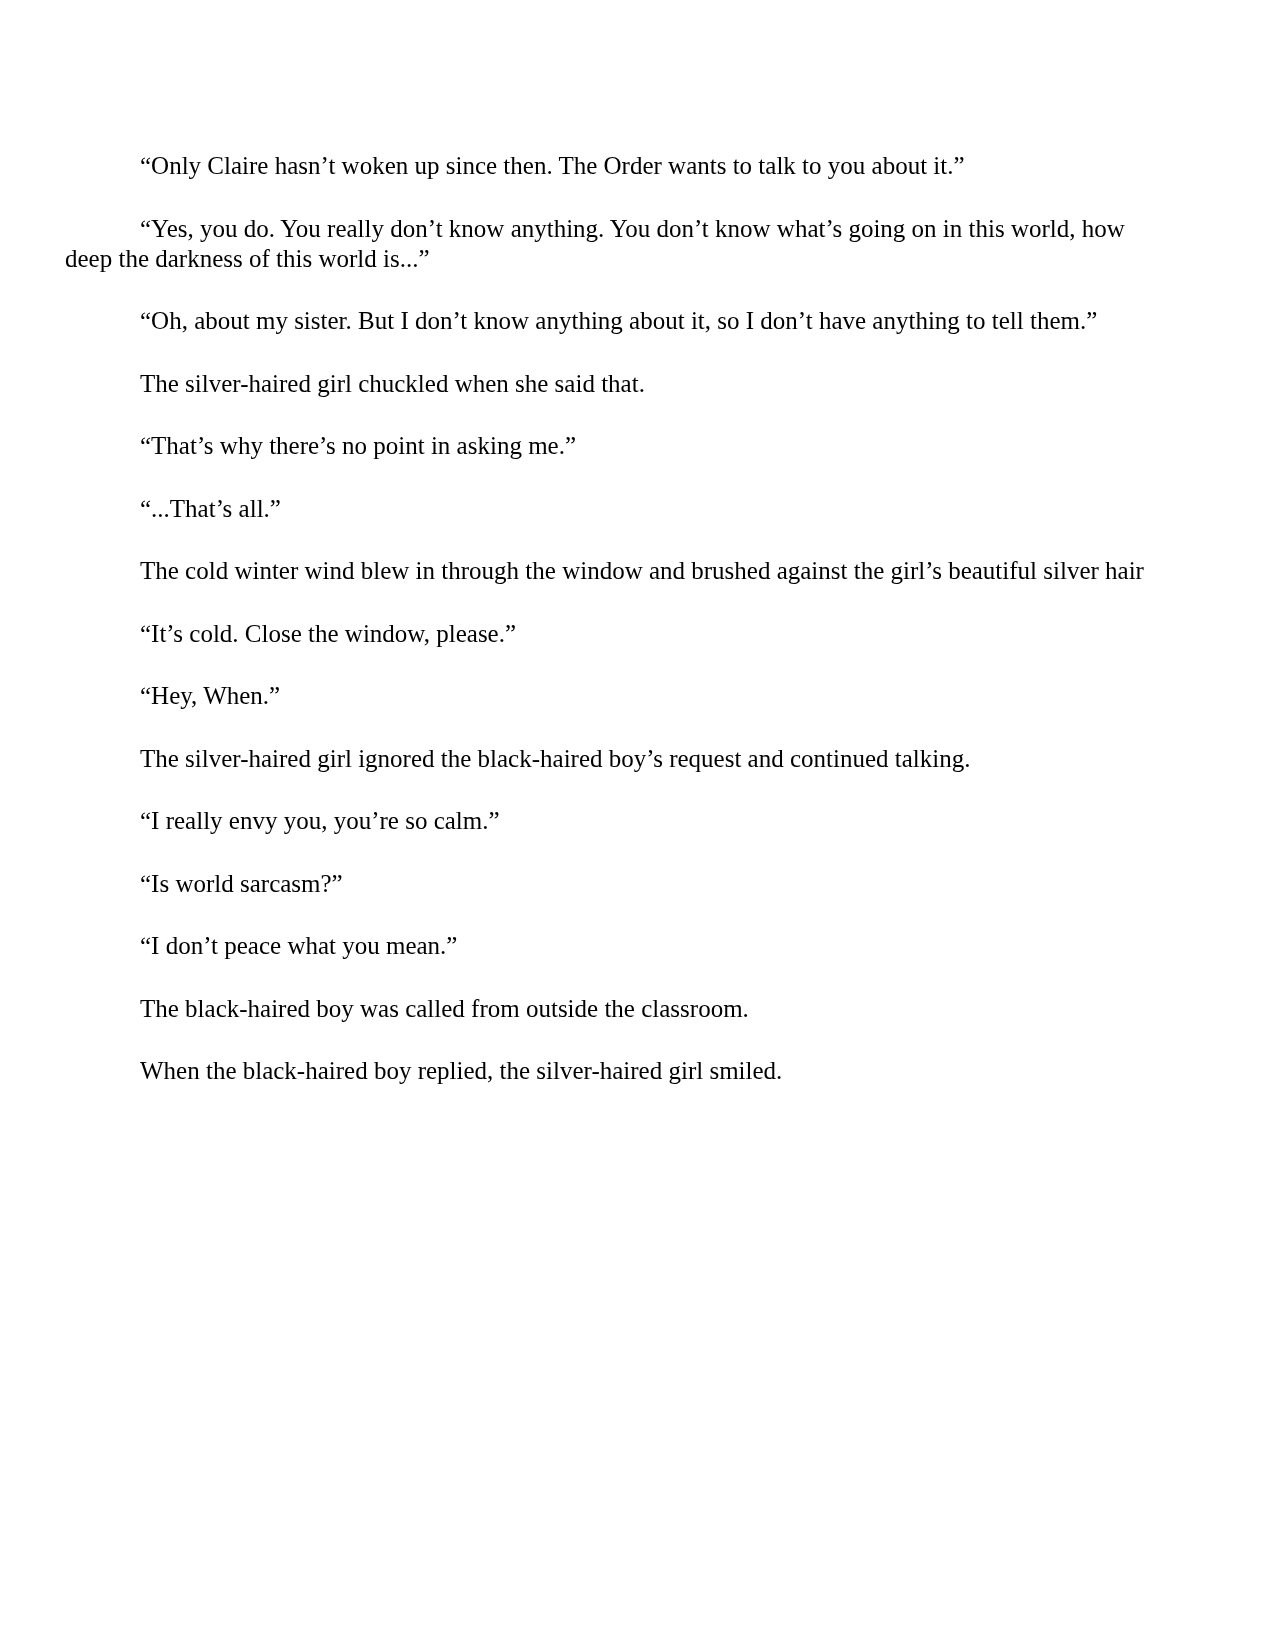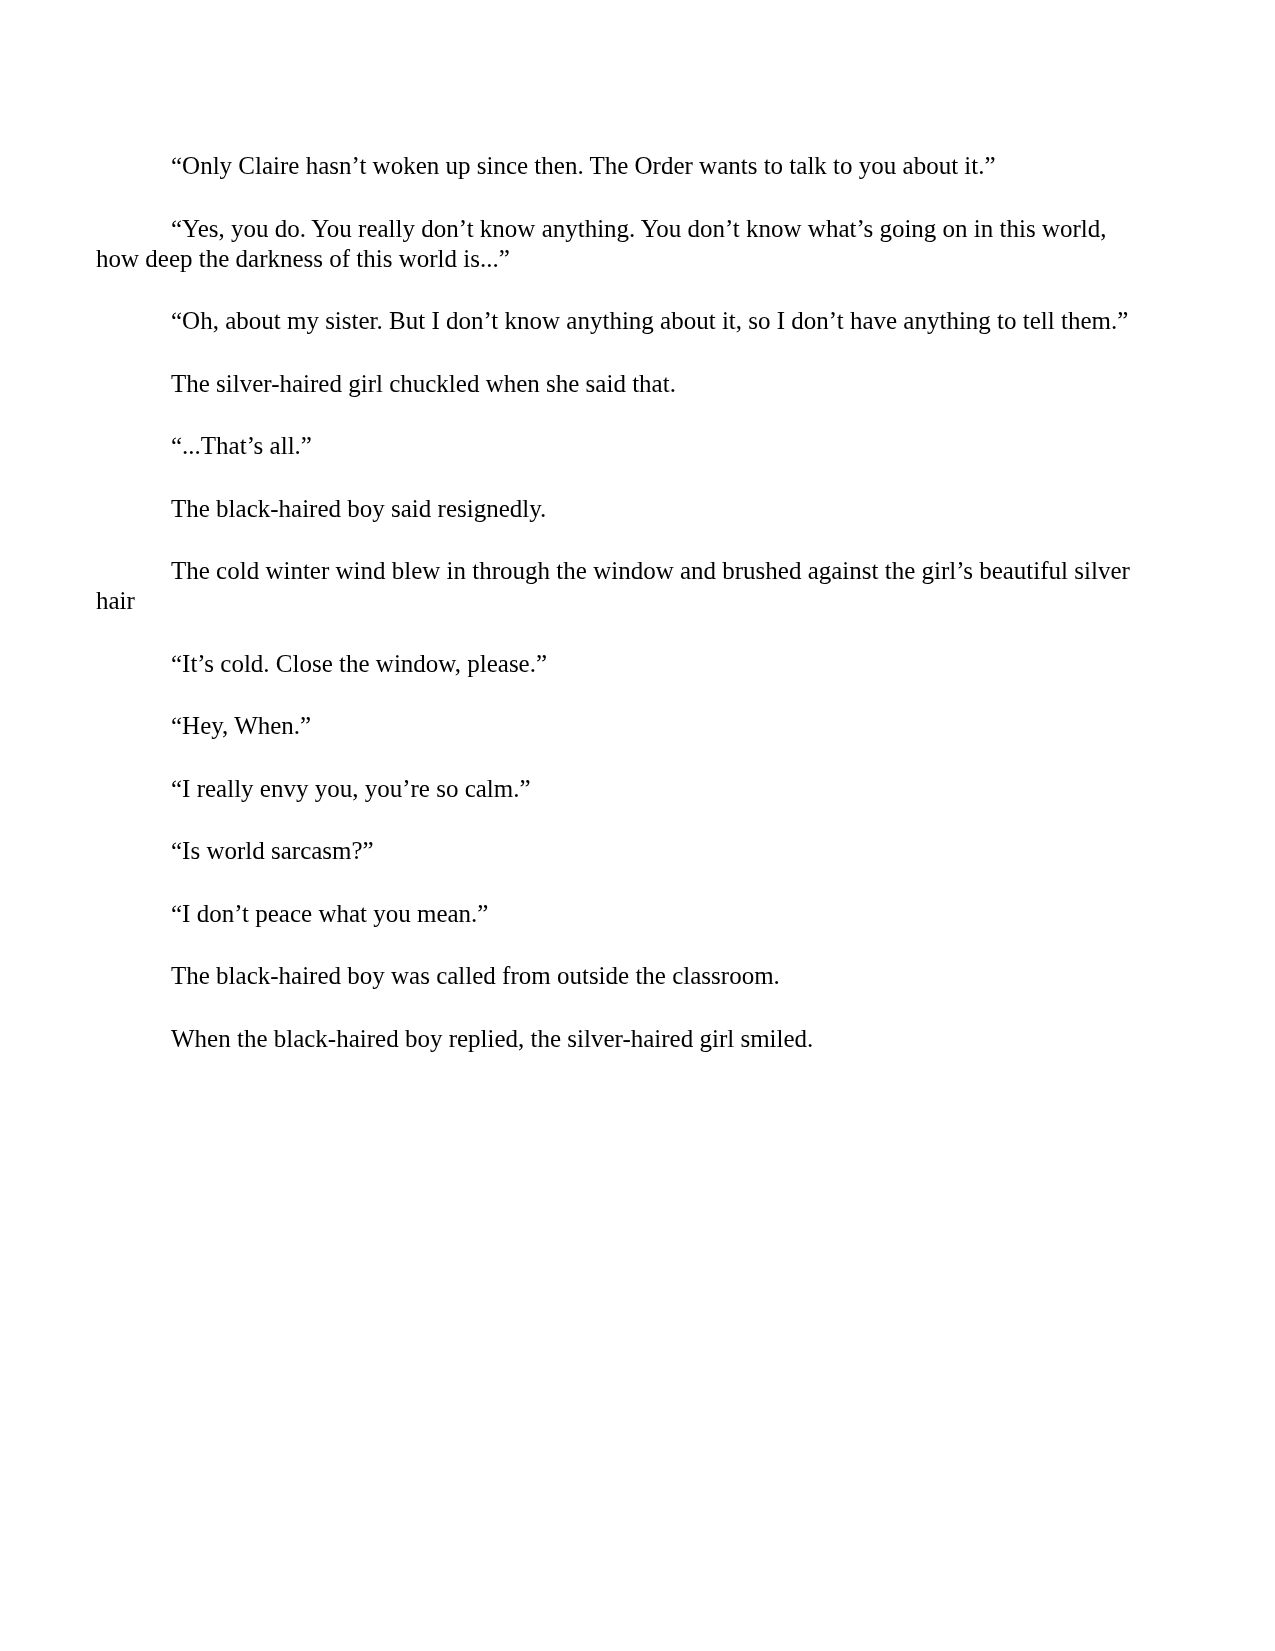--- a/index.html
+++ b/index.html
@@ -6,21 +6,21 @@
     margin: 0;
     padding: 0;
     background: #ffffff;
   }
   .page {
     position: relative;
     width: 1275px;
     height: 1639px;
     background: #ffffff;
     box-sizing: border-box;
-    padding: 151px 130px 0 96px;
+    padding: 151px 130px 0 65px;
     overflow: hidden;
   }
   .page p {
     margin: 0 0 32.5px 0;
     font-family: "Liberation Serif", "DejaVu Serif", serif;
     font-size: 25px;
     line-height: 30px;
     color: #000000;
     text-indent: 75px;
     text-align: left;
@@ -28,23 +28,24 @@
   }
 </style>
 </head>
 <body>
 
 <div class="page">
   <p>“Only Claire hasn’t woken up since then. The Order wants to talk to you about it.”</p>
   <p>“Yes, you do. You really don’t know anything. You don’t know what’s going on in this world, how deep the darkness of this world is...”</p>
   <p>“Oh, about my sister. But I don’t know anything about it, so I don’t have anything to tell them.”</p>
   <p>The silver-haired girl chuckled when she said that.</p>
+  <p>“That’s why there’s no point in asking me.”</p>
   <p>“...That’s all.”</p>
-  <p>The black-haired boy said resignedly.</p>
   <p>The cold winter wind blew in through the window and brushed against the girl’s beautiful silver hair</p>
   <p>“It’s cold. Close the window, please.”</p>
   <p>“Hey, When.”</p>
+  <p>The silver-haired girl ignored the black-haired boy’s request and continued talking.</p>
   <p>“I really envy you, you’re so calm.”</p>
   <p>“Is world sarcasm?”</p>
   <p>“I don’t peace what you mean.”</p>
   <p>The black-haired boy was called from outside the classroom.</p>
   <p>When the black-haired boy replied, the silver-haired girl smiled.</p>
 </div>
 
 </body></html>

